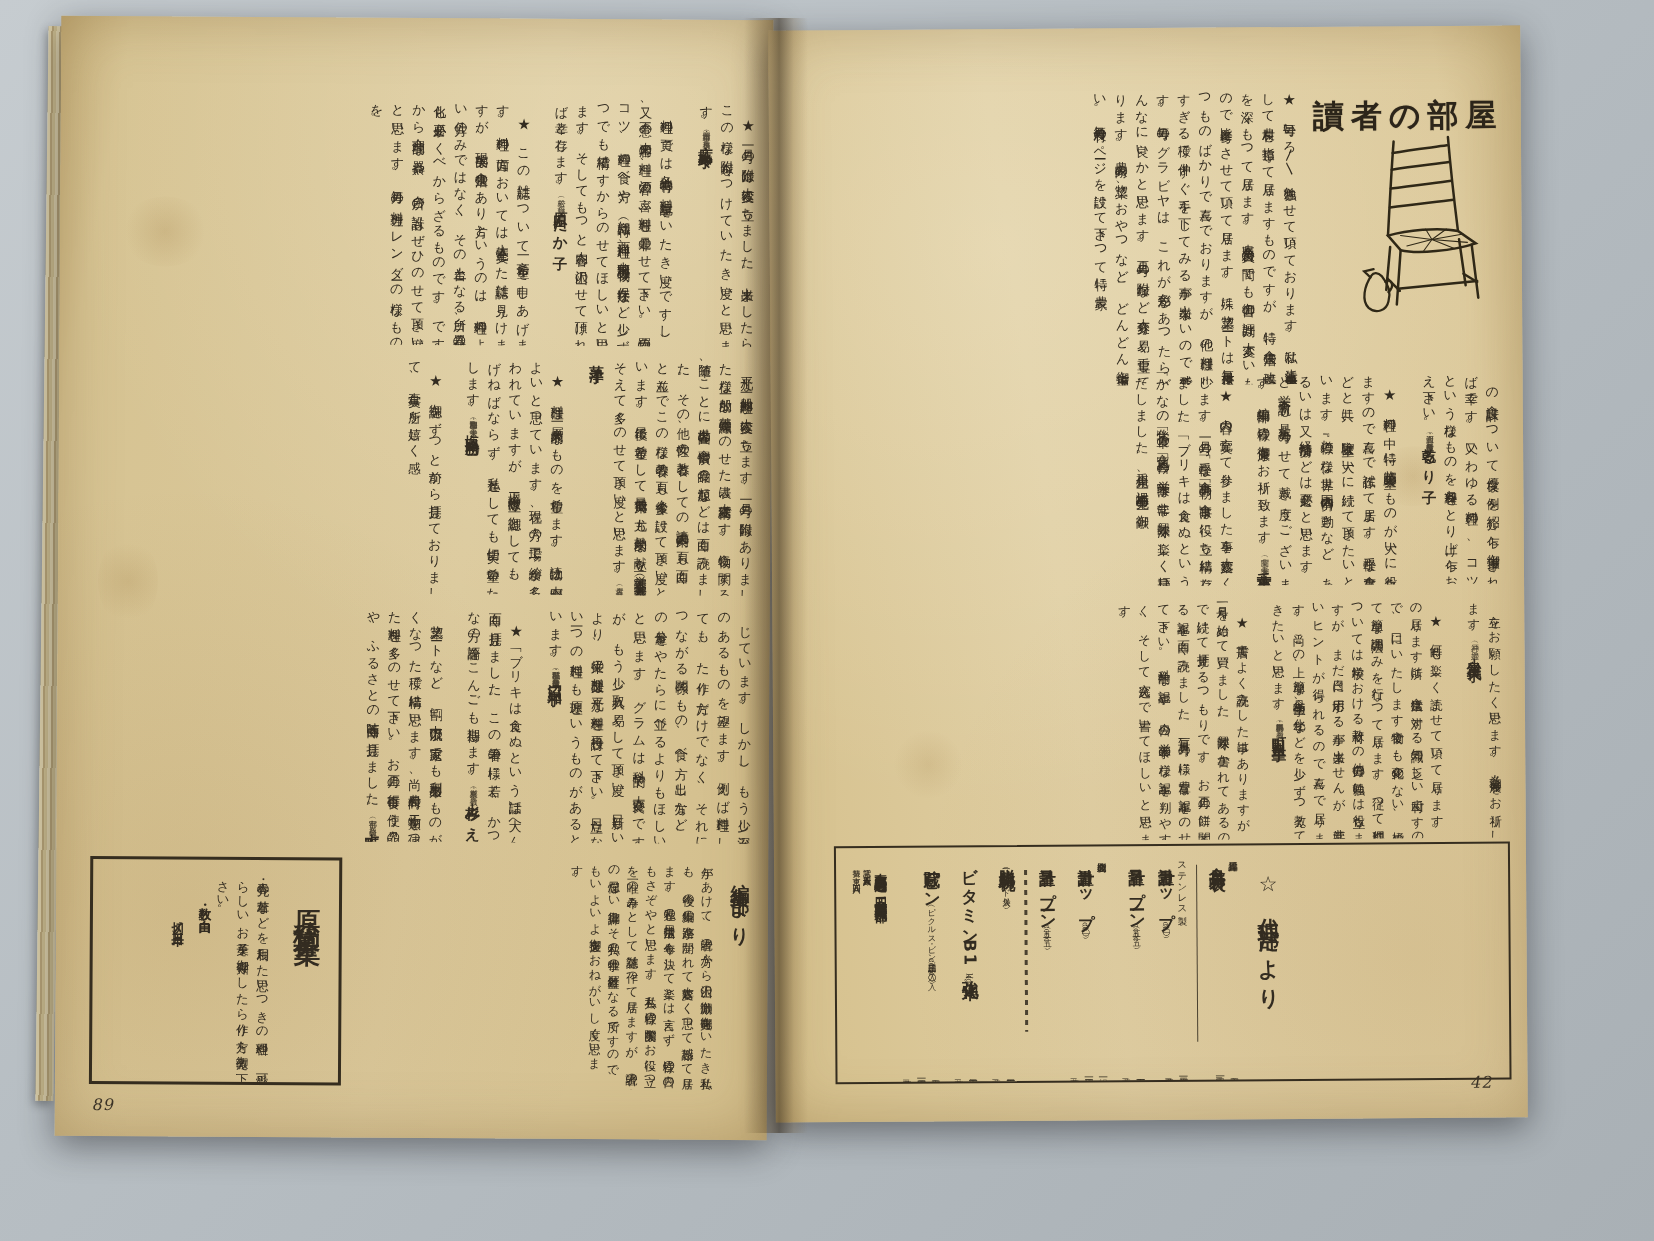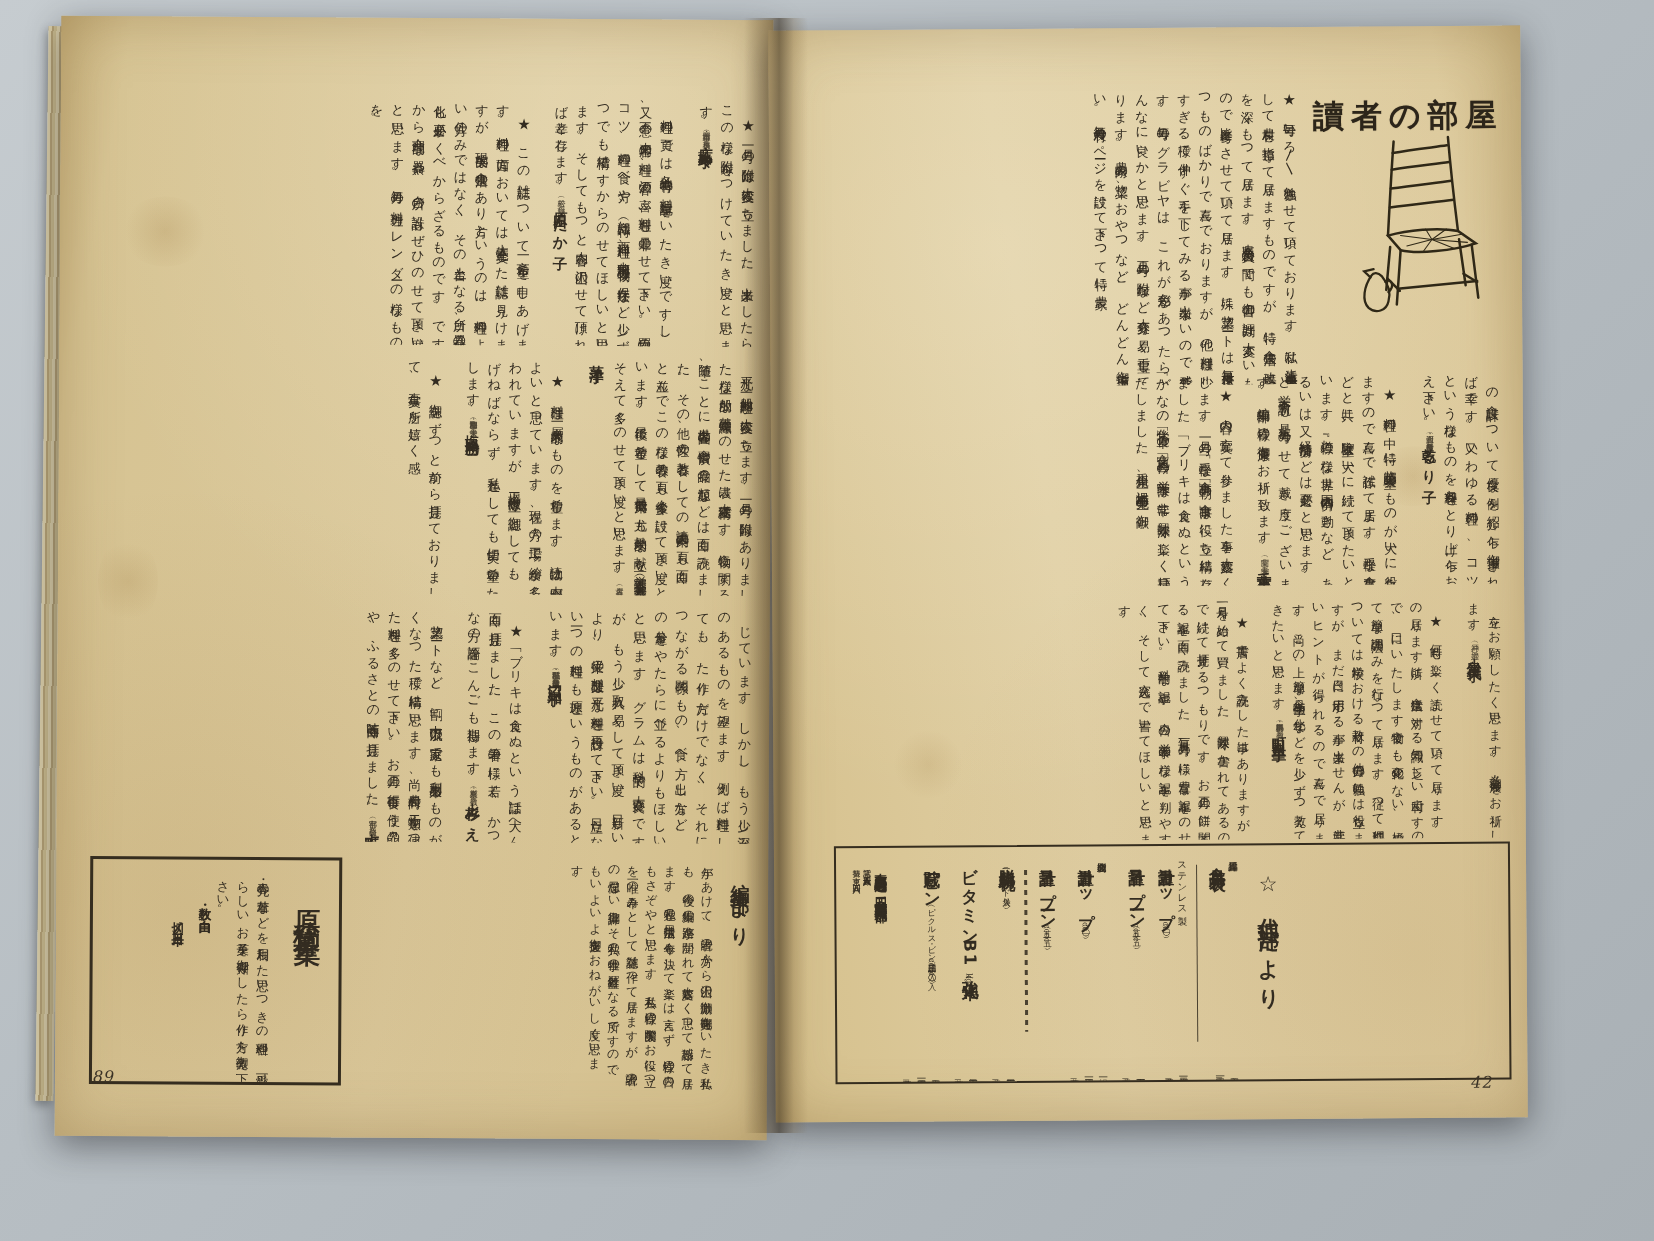--- a/index.html
+++ b/index.html
@@ -91,21 +91,21 @@
     font-family:"DejaVu Sans","Liberation Sans",sans-serif;}
   .ms-body{font-size:12.5px;line-height:1.6;letter-spacing:1px;}
   .ms-line{font-size:12.5px;font-weight:700;padding-top:26px;margin-left:10px;}
   .ms-line2{font-size:12.5px;font-weight:700;padding-top:40px;margin-left:6px;}
   .edit-area{position:absolute;left:300px;right:14px;top:838px;height:232px;overflow:hidden;}
   .edit-head{font-size:19px;font-weight:700;letter-spacing:6px;padding-top:10px;margin-left:12px;
     font-family:"DejaVu Sans","Liberation Sans",sans-serif;}
   .edit-body{font-size:12px;line-height:1.55;letter-spacing:.8px;}
   
   .pagenum{position:absolute;font-style:italic;font-size:16px;color:#3a3226;letter-spacing:1px;}
-  .pn-left{left:38px;bottom:50px;text-align:center;}
+  .pn-left{left:38px;bottom:22px;text-align:center;}
   .pn-right{right:34px;bottom:26px;}
 </style>
 </head>
 <body>
 
 <div class="photo">
 
   <div class="deckle"></div>
 
   <div class="page page-left">

